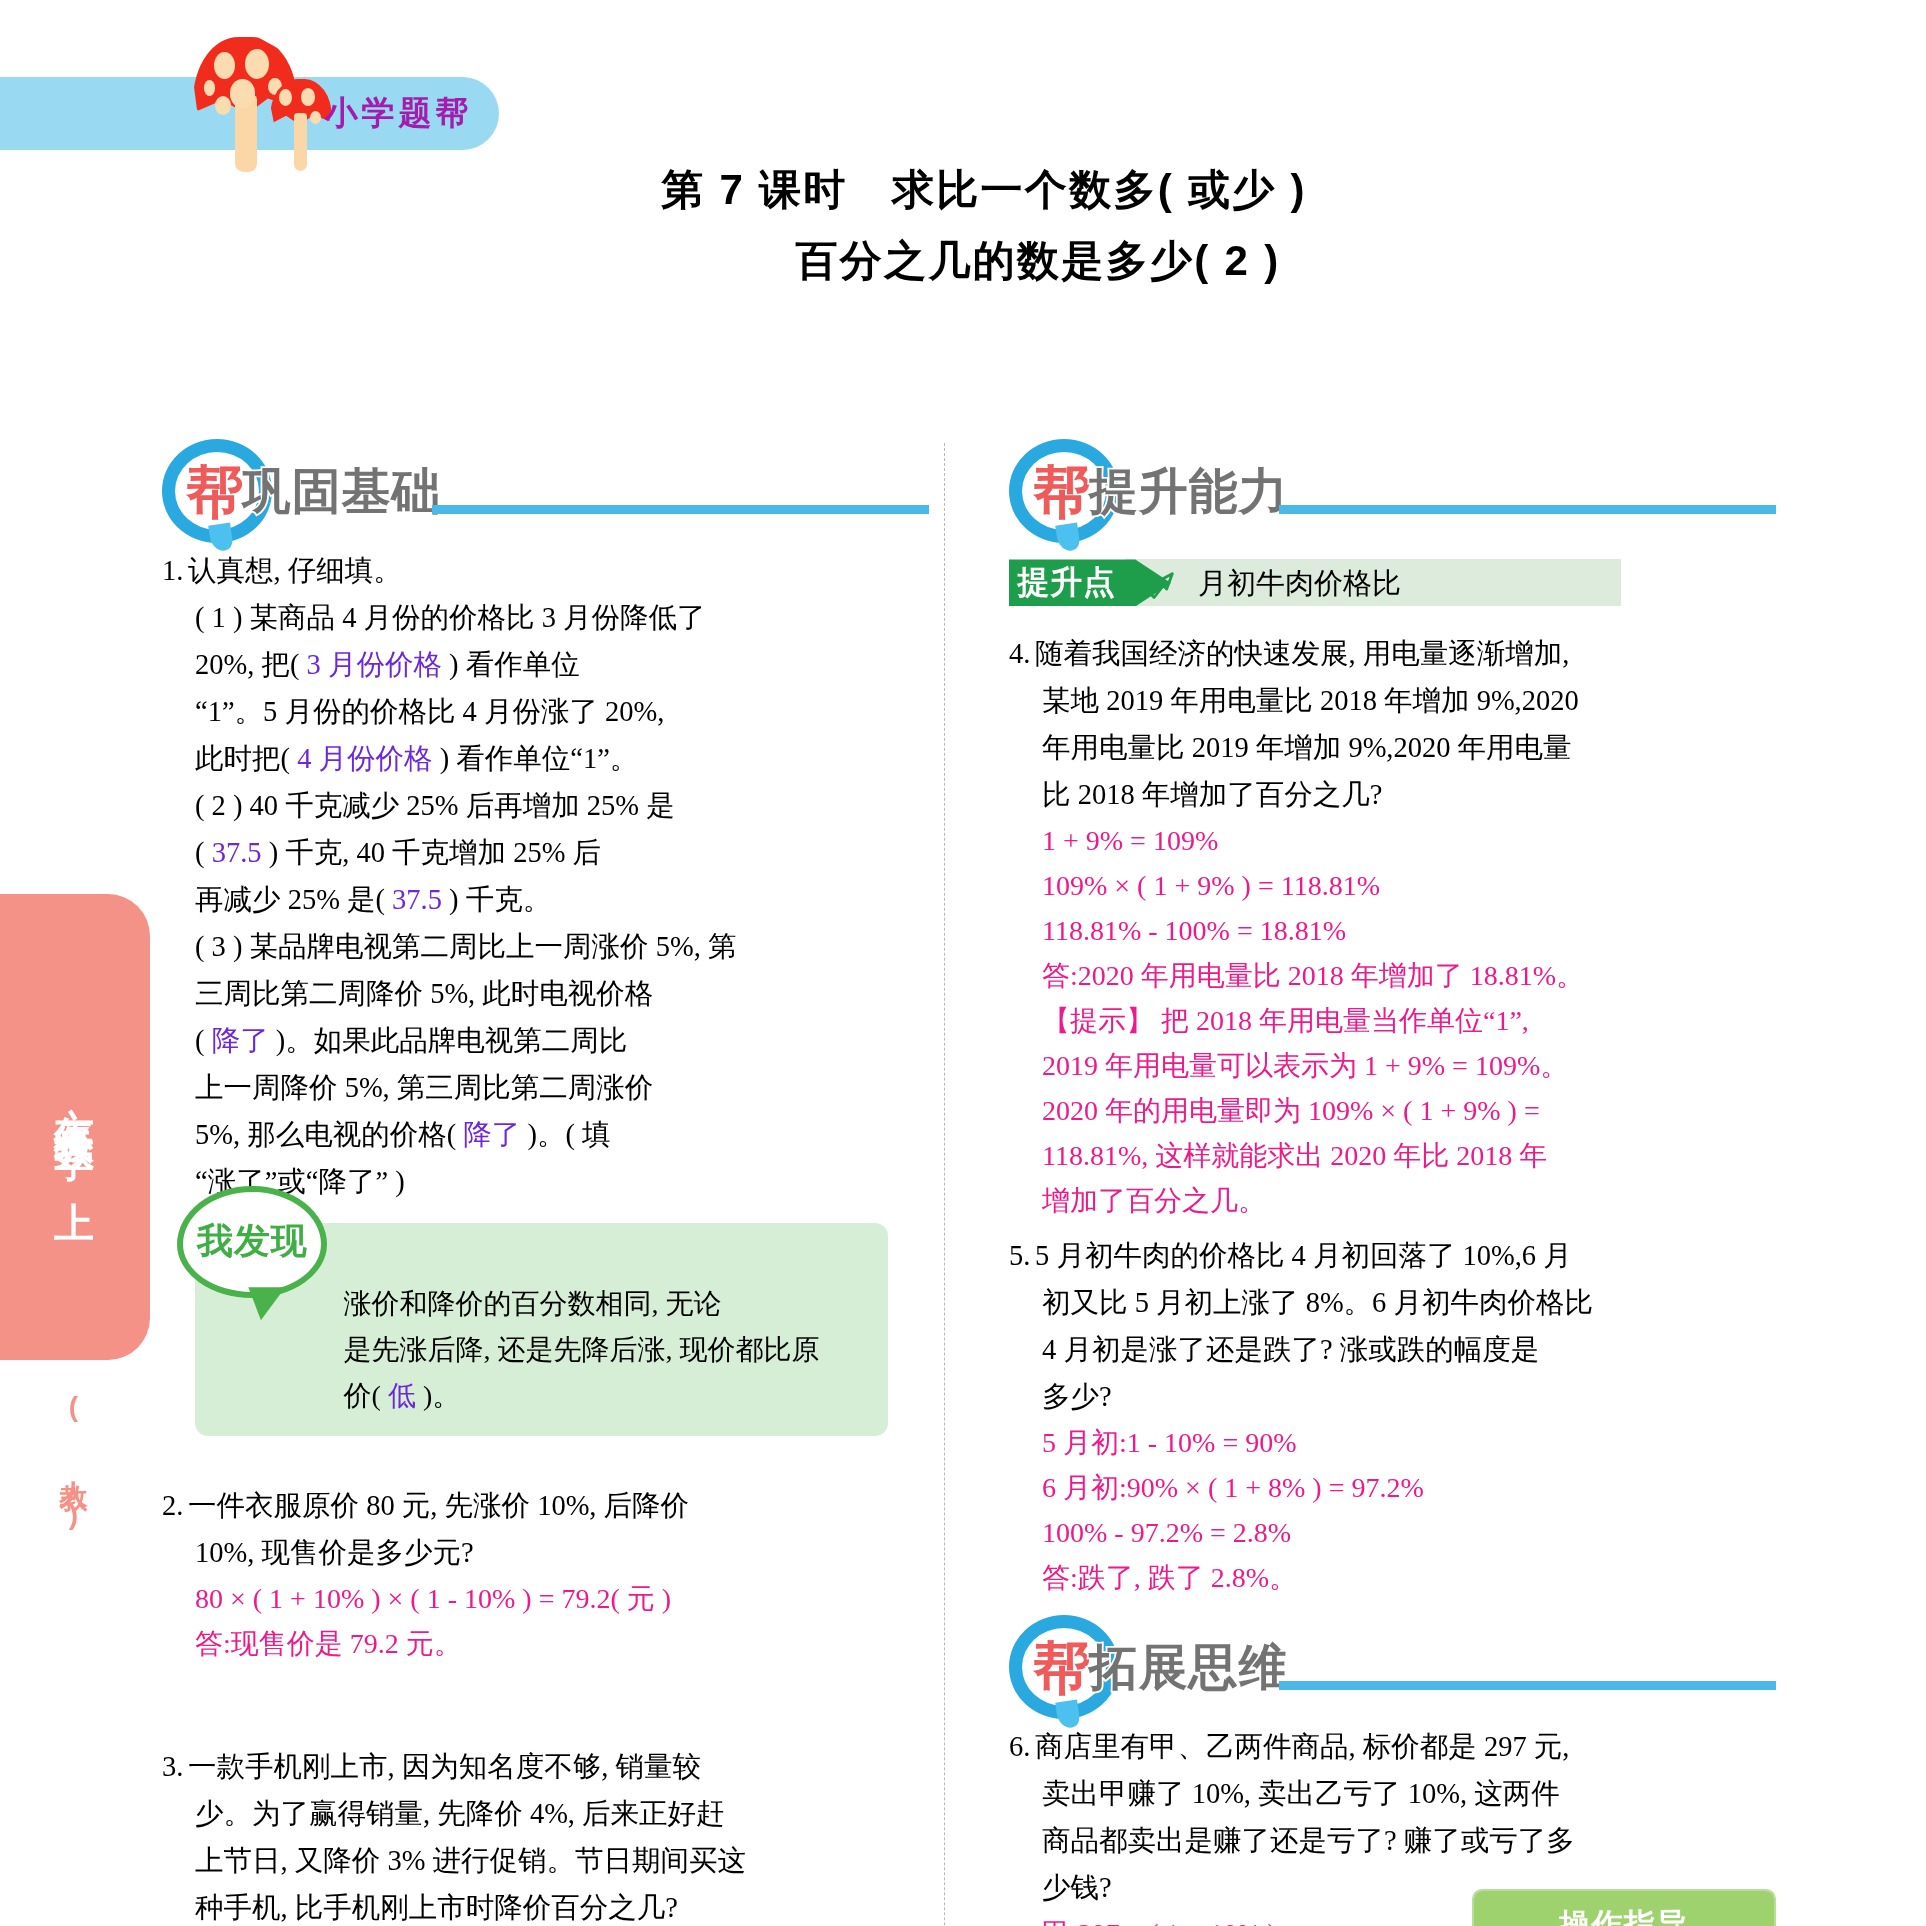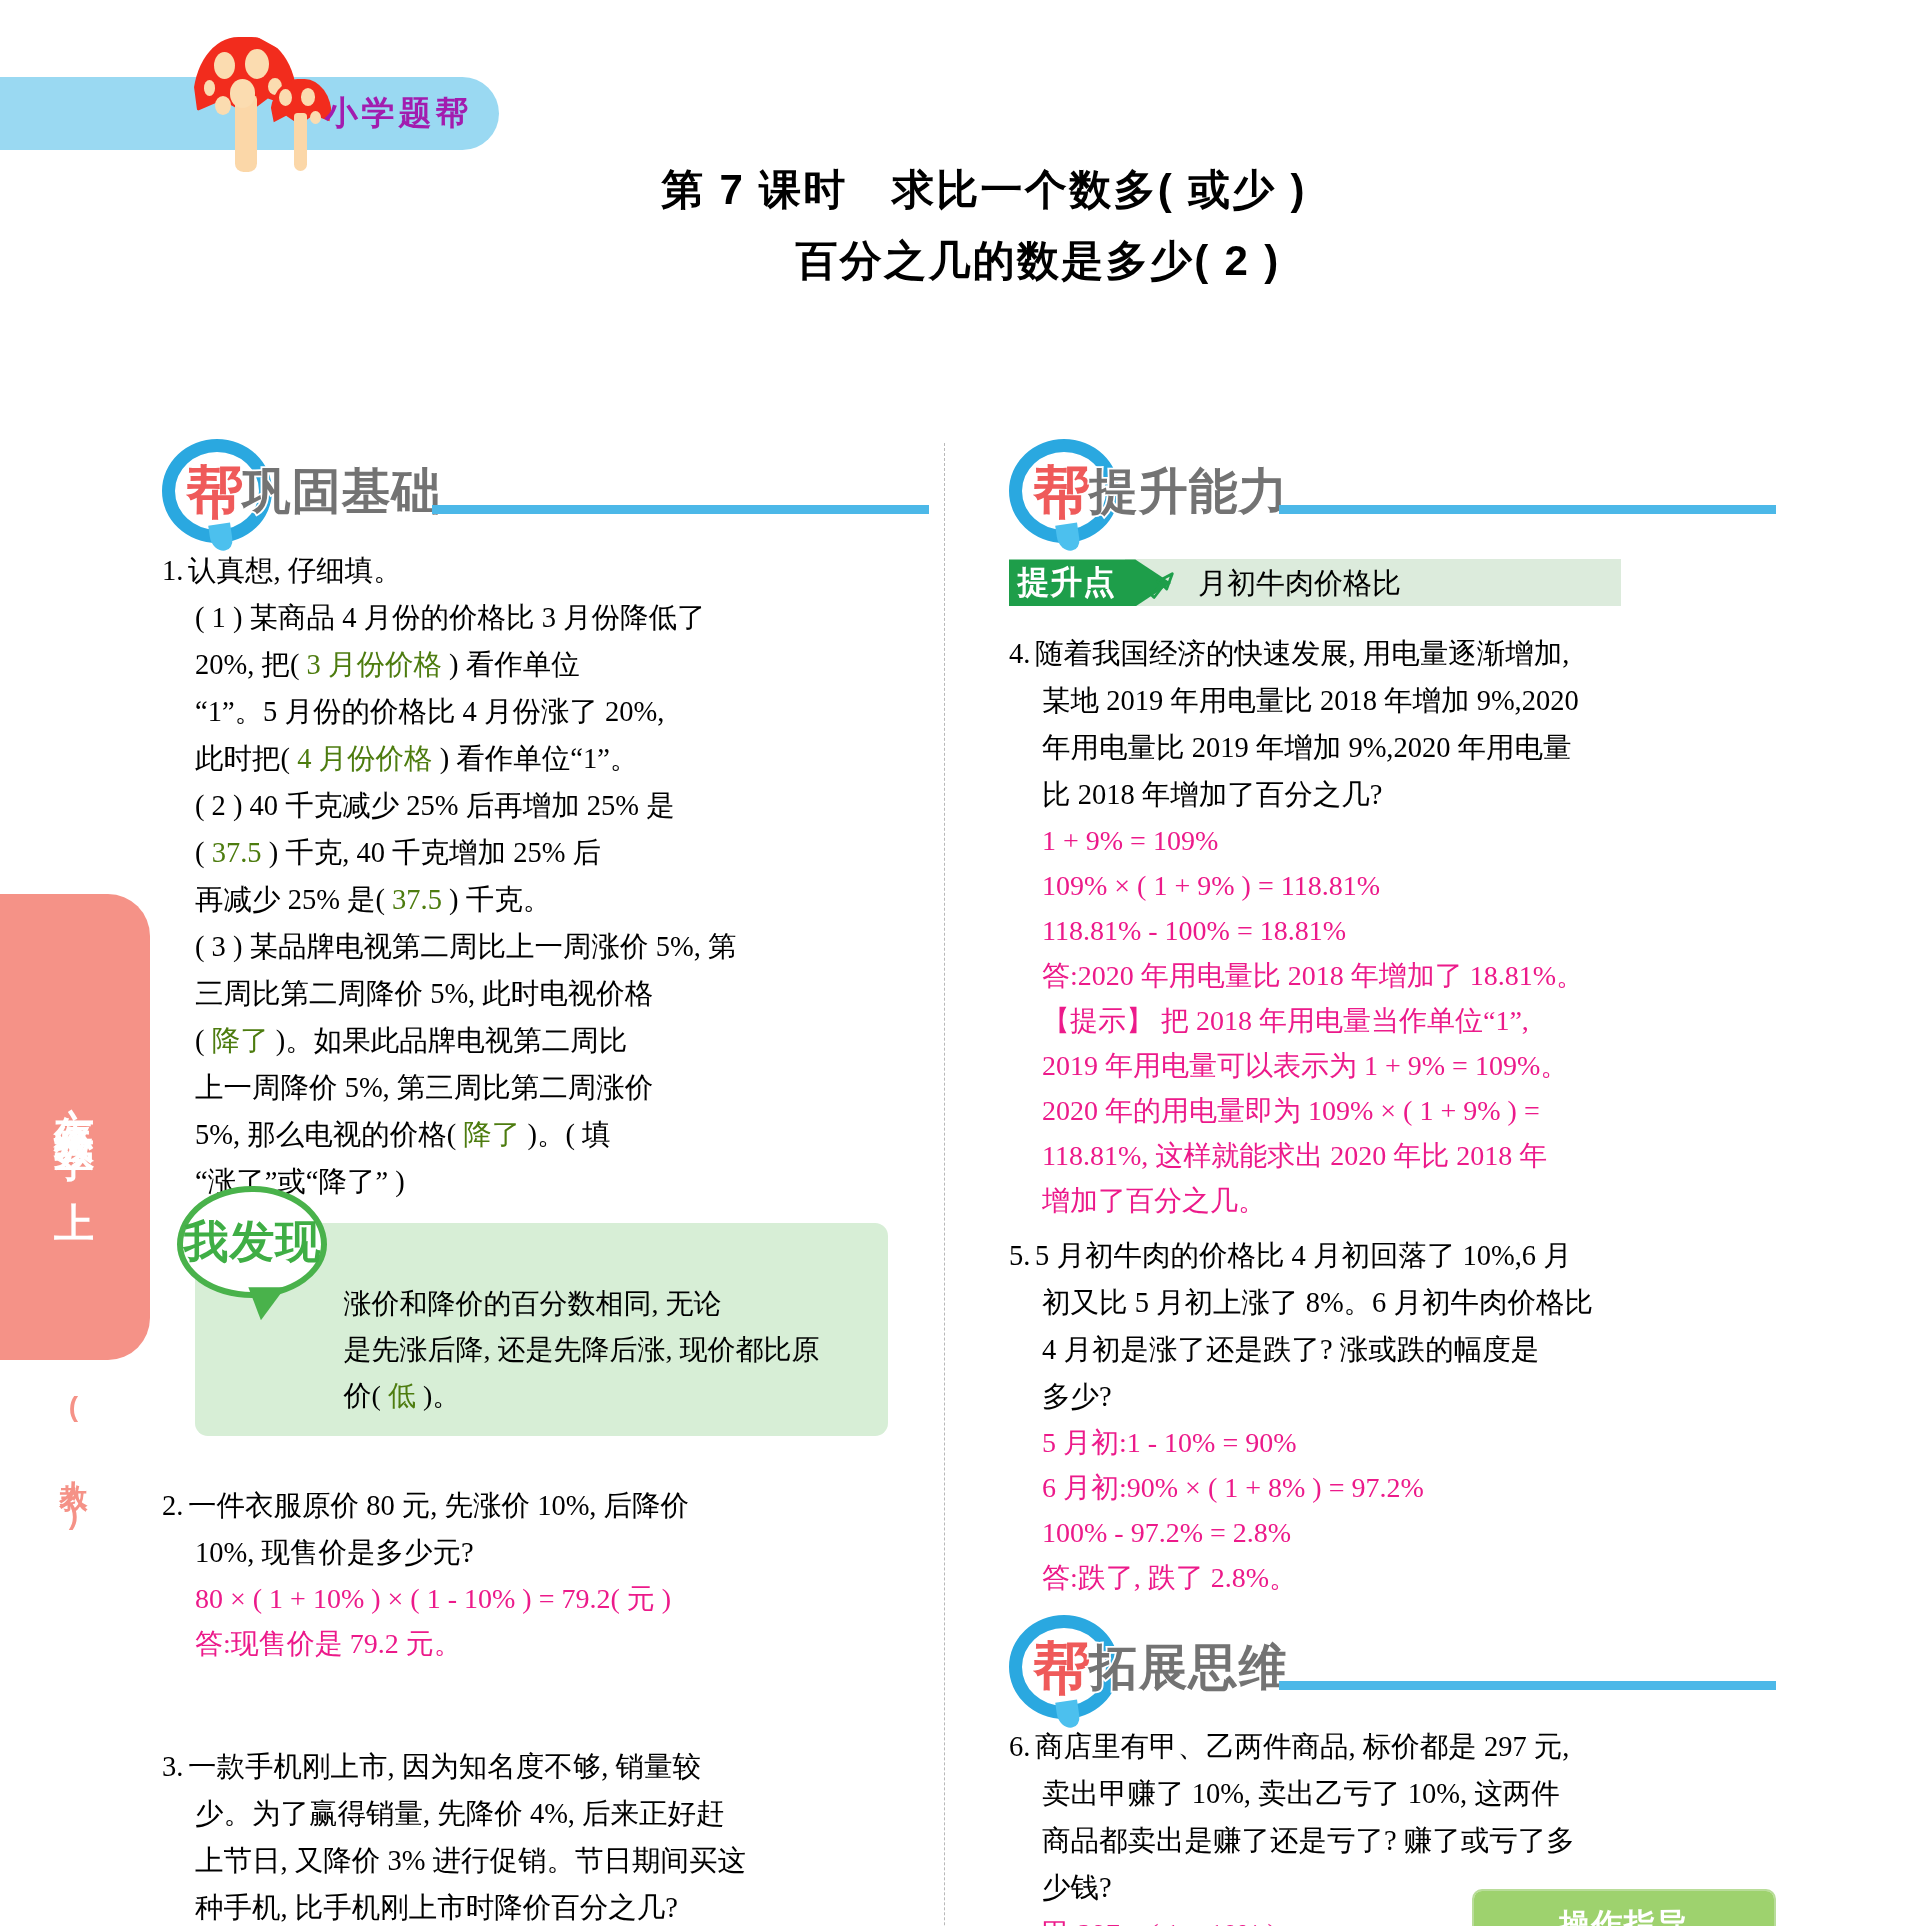--- a/index.html
+++ b/index.html
@@ -118,21 +118,21 @@
   .sec-rule.r-r{left:270px;width:497px;}
 
   
   .q{
     font-family:"Liberation Serif","DejaVu Serif",serif;
     font-size:28.5px;line-height:47px;color:#000;
     margin:0 0 2.3px 0;
   }
   .q .num{display:inline-block;min-width:26px;}
   .indent{padding-left:33px;text-indent:0;}
-  .ans{color:#4d7c0f;}
+  .ans{color:#6d28d9;}
   .ansline{
     font-family:"Liberation Serif","DejaVu Serif",serif;
     font-size:28px;line-height:45px;color:#ec1a8a;margin:0;
     padding-left:33px;
   }
 
   
   .item{display:flex;align-items:flex-start;}
   .item .num{
     flex:0 0 auto;font-size:28.5px;line-height:47px;
@@ -150,21 +150,21 @@
     position:absolute;left:-17.7px;top:-37px;width:150px;height:112px;
     background:#fff;border:6.2px solid #49b24b;border-radius:50% 50% 50% 50%/52% 52% 48% 48%;
     display:flex;align-items:center;justify-content:center;box-sizing:border-box;
   }
   .found-bubble:after{
     content:"";position:absolute;left:65px;bottom:-28.5px;width:37px;height:33px;
     background:#49b24b;clip-path:polygon(0 0,100% 0,34% 100%);
   }
   .found-bubble span{
     font-family:"Liberation Sans","DejaVu Sans",sans-serif;
-    font-size:45px;font-weight:bold;color:#3fae45;letter-spacing:0.8px;
+    font-size:36px;font-weight:bold;color:#3fae45;letter-spacing:0.8px;
   }
   .found-text{
     font-size:28px;line-height:46px;color:#000;text-indent:127px;
   }
 
   
   .tip-strip{
     position:relative;height:58px;margin:7px 0 17.7px 0;width:612px;
   }
   .tip-strip .bg{

